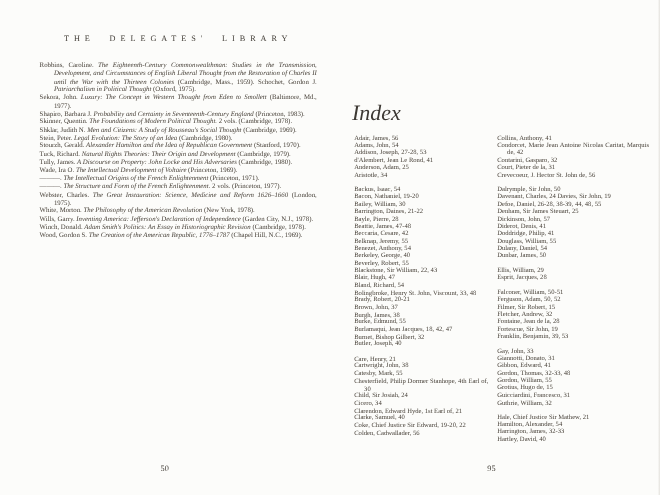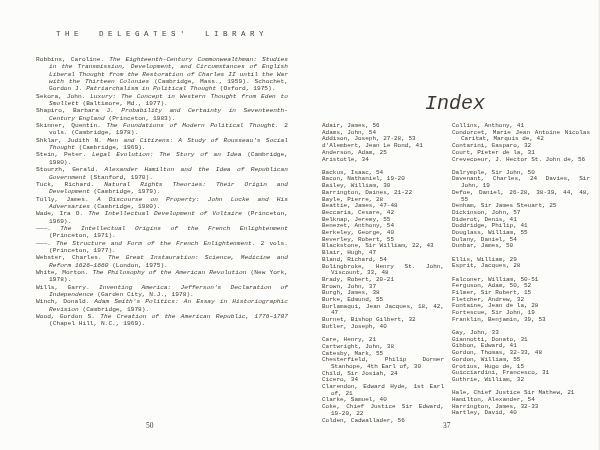--- a/index.html
+++ b/index.html
@@ -2,21 +2,21 @@
 <html><head>
 <meta charset="utf-8">
 <style>
   html,body{margin:0;padding:0;}
   body{
     width:600px;height:450px;position:relative;overflow:hidden;
     background:#fcfcfa;
     font-family:"Liberation Serif","DejaVu Serif",serif;
     color:#3a3632;
   }
-  .page{position:absolute;top:0;bottom:0;font-family:Liberation Mono, monospace;}
+  .page{position:absolute;top:0;bottom:0;}
   #left-page{left:0;width:300px;}
   #right-page{left:300px;width:300px;}
   .running-header{
     position:absolute;top:30px;left:36px;width:252px;
     text-align:center;
     font-size:7.5px;letter-spacing:4.5px;word-spacing:7px;
     color:#45403a;
     white-space:nowrap;
   }
   .bib-list{
@@ -25,21 +25,21 @@
   .bib-entry{
     margin:0;
     font-size:6.2px;line-height:7.35px;
     text-align:justify;
     padding-left:13px;text-indent:-13px;
     color:#474038;
   }
   .it{font-style:italic;}
   .index-title{
     position:absolute;top:92px;left:20px;width:270px;
-    text-align:center;
+    text-align:left;
     font-style:italic;
     font-size:20px;color:#3c3833;
     font-weight:400;margin:0;
   }
   .index-columns{
     position:absolute;top:123px;left:22px;width:268px;
     display:flex;
   }
   .index-col{box-sizing:border-box;}
   .index-col.col-1{width:122px;margin-right:8px;}
@@ -185,15 +185,15 @@
           <p class="idx-entry">Hale, Chief Justice Sir Mathew, 21</p>
           <p class="idx-entry">Hamilton, Alexander, 54</p>
           <p class="idx-entry">Harrington, James, 32-33</p>
           <p class="idx-entry">Hartley, David, 40</p>
         </div>
       </div>
   </div>
 </div>
 
 <div class="folio" id="folio-left">50</div>
-<div class="folio" id="folio-right">37</div>
+<div class="folio" id="folio-right">95</div>
 
 <div class="page-edge"></div>
 
 </body></html>

